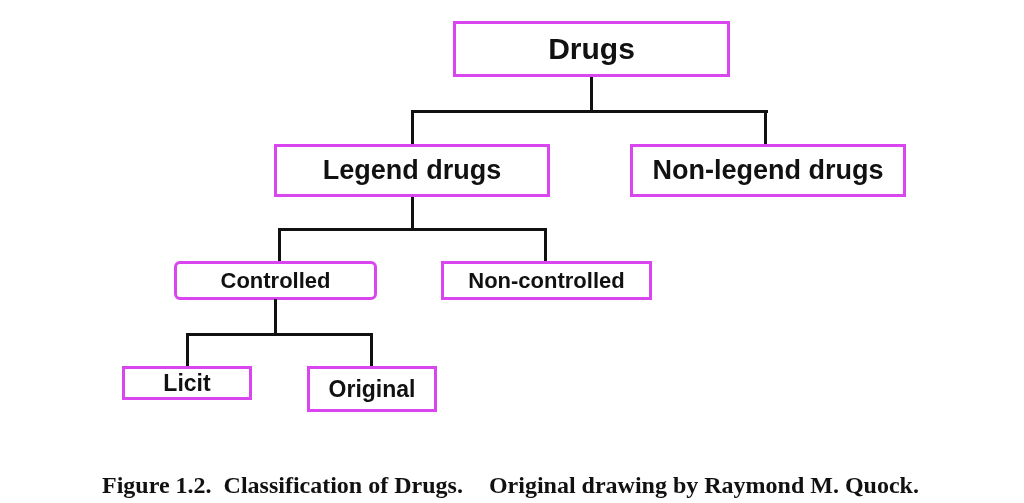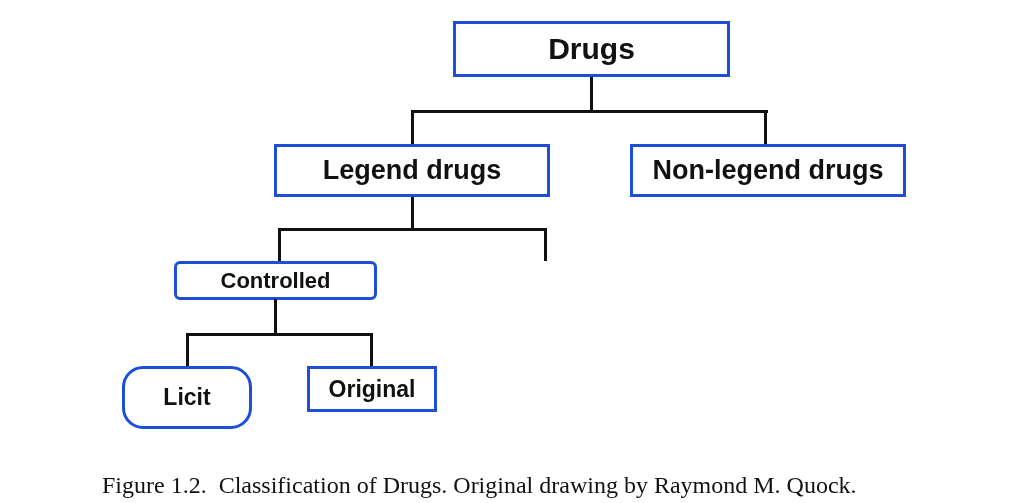--- a/index.html
+++ b/index.html
@@ -10,36 +10,36 @@
   #canvas {
     position: relative;
     width: 1024px;
     height: 503px;
     background: #ffffff;
     overflow: hidden;
   }
   .node {
     position: absolute;
     box-sizing: border-box;
-    border: 3px solid #1d4ed8;
+    border: 3px solid #d946ef;
     background: #ffffff;
     display: flex;
     align-items: center;
     justify-content: center;
     font-family: "Liberation Sans", sans-serif;
     font-weight: bold;
     color: #111111;
     white-space: nowrap;
   }
   #n-drugs          { left: 453px; top: 21px;  width: 277px; height: 56px; font-size: 30px; }
   #n-legend         { left: 274px; top: 144px; width: 276px; height: 53px; font-size: 27px; }
   #n-nonlegend      { left: 630px; top: 144px; width: 276px; height: 53px; font-size: 27px; }
   #n-controlled     { left: 174px; top: 261px; width: 203px; height: 39px; font-size: 22px; border-radius: 6px; }
   #n-noncontrolled  { left: 441px; top: 261px; width: 211px; height: 39px; font-size: 22px; }
-  #n-licit          { left: 122px; top: 366px; width: 130px; height: 63px; font-size: 23px; border-radius: 21px; }
+  #n-licit          { left: 122px; top: 366px; width: 130px; height: 34px; font-size: 23px; }
   #n-illicit        { left: 307px; top: 366px; width: 130px; height: 46px; font-size: 23px; }
 
   .line {
     position: absolute;
     background: #111111;
   }
   
   #l-v-drugs        { left: 590px; top: 77px;  width: 3px;   height: 33px; }
   #l-h-level2       { left: 411px; top: 110px; width: 357px; height: 3px;  }
   #l-v-legend-in    { left: 411px; top: 110px; width: 3px;   height: 34px; }
@@ -59,32 +59,33 @@
     position: absolute;
     left: 78px;
     top: 437px;
     width: 920px;
     font-family: "Liberation Serif", serif;
     font-size: 24px;
     line-height: 32px;
     color: #111111;
     white-space: pre-wrap;
   }
-  .caption .cap-bold { font-weight: normal; }
-  .caption .cap-regular { font-weight: normal; margin-left: 6px; }
+  .caption .cap-bold { font-weight: bold; }
+  .caption .cap-regular { font-weight: bold; margin-left: 26px; }
 </style>
 </head>
 <body>
 
 <div id="canvas">
 
   <div class="node" id="n-drugs">Drugs</div>
   <div class="node" id="n-nonlegend">Non-legend drugs</div>
   <div class="node" id="n-legend">Legend drugs</div>
   <div class="node" id="n-controlled">Controlled</div>
+  <div class="node" id="n-noncontrolled">Non-controlled</div>
   <div class="node" id="n-licit">Licit</div>
   <div class="node" id="n-illicit">Original</div>
 
   <div class="line" id="l-v-drugs"></div>
   <div class="line" id="l-h-level2"></div>
   <div class="line" id="l-v-legend-in"></div>
   <div class="line" id="l-v-nonlegend-in"></div>
 
   <div class="line" id="l-v-legend-out"></div>
   <div class="line" id="l-h-level3"></div>

